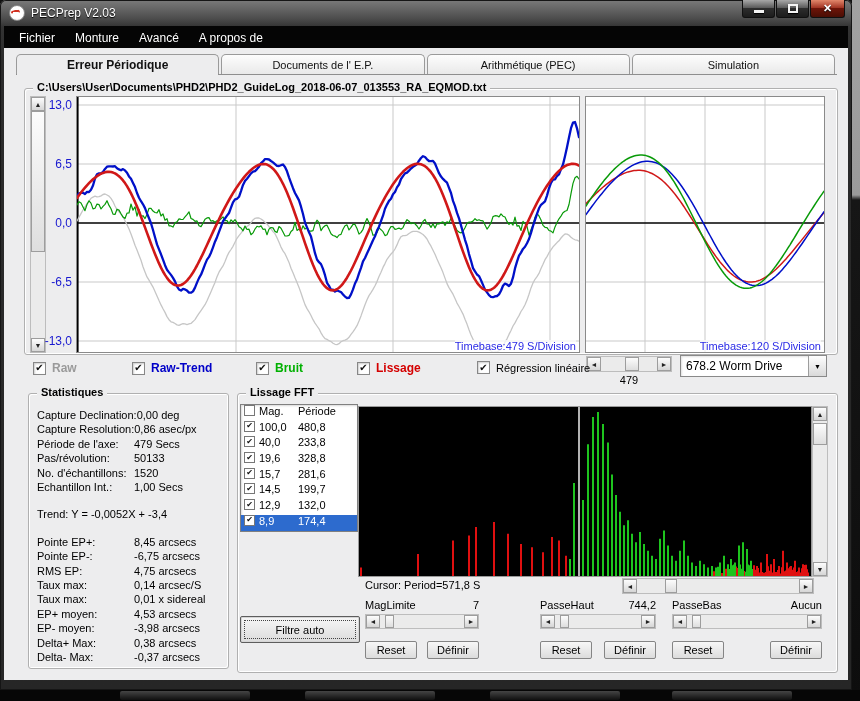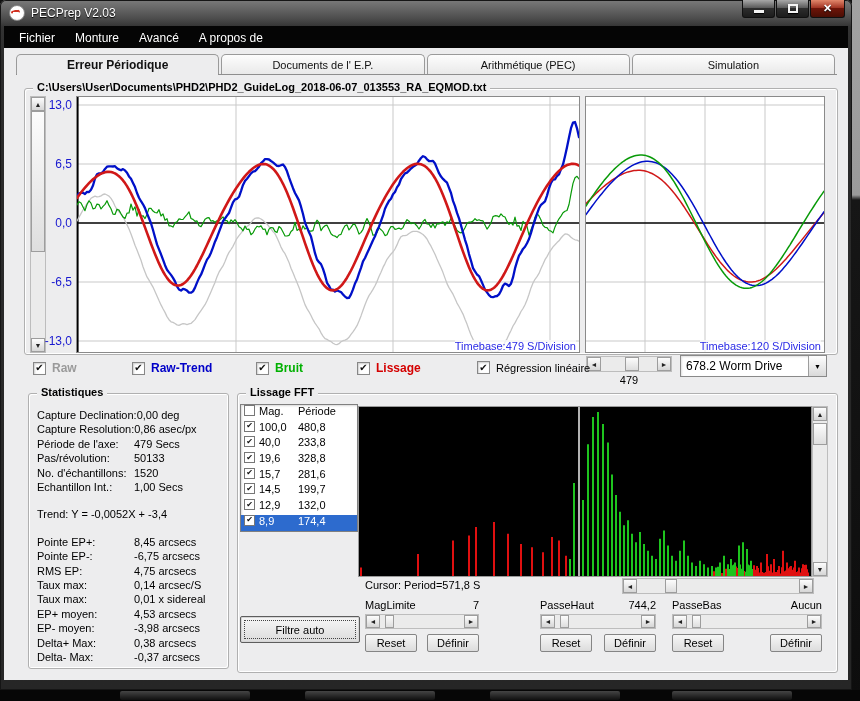--- a/index.html
+++ b/index.html
@@ -88,21 +88,21 @@
   #autoBtn::before{content:"";position:absolute;inset:3px;border:1px dotted #444}
   .combo{position:absolute;background:#fff;border:1px solid #898989;
     box-shadow:inset 1px 1px 2px rgba(0,0,0,.12);display:flex;align-items:center}
   .combo-value{flex:1;padding-left:5px;font-size:12px;white-space:nowrap;overflow:hidden}
   .combo-btn{width:18px;align-self:stretch;background:linear-gradient(#fefefe,#d9d9d9);
     border-left:1px solid #9d9d9d;display:flex;align-items:center;justify-content:center;font-size:7px}
   
   .slider-group{position:absolute;top:551px}
   .sl-head{display:flex;justify-content:space-between;font-size:11px;height:15px;color:#000}
   .sl-sb{position:relative;height:15px;width:100%}
-  .sl-btns{position:relative;height:18px;margin-top:5px}
+  .sl-btns{position:relative;height:18px;margin-top:12px}
   .sl-btns .btn{position:absolute;top:0;width:52px;height:18px}
   .small-label{position:absolute;font-size:11px;color:#000}
 </style>
 </head>
 <body>
 
 <div class="screen">
   <div class="desktop-right"></div>
   <div class="taskbar">
     <span class="glass" style="left:120px;width:130px"></span>

